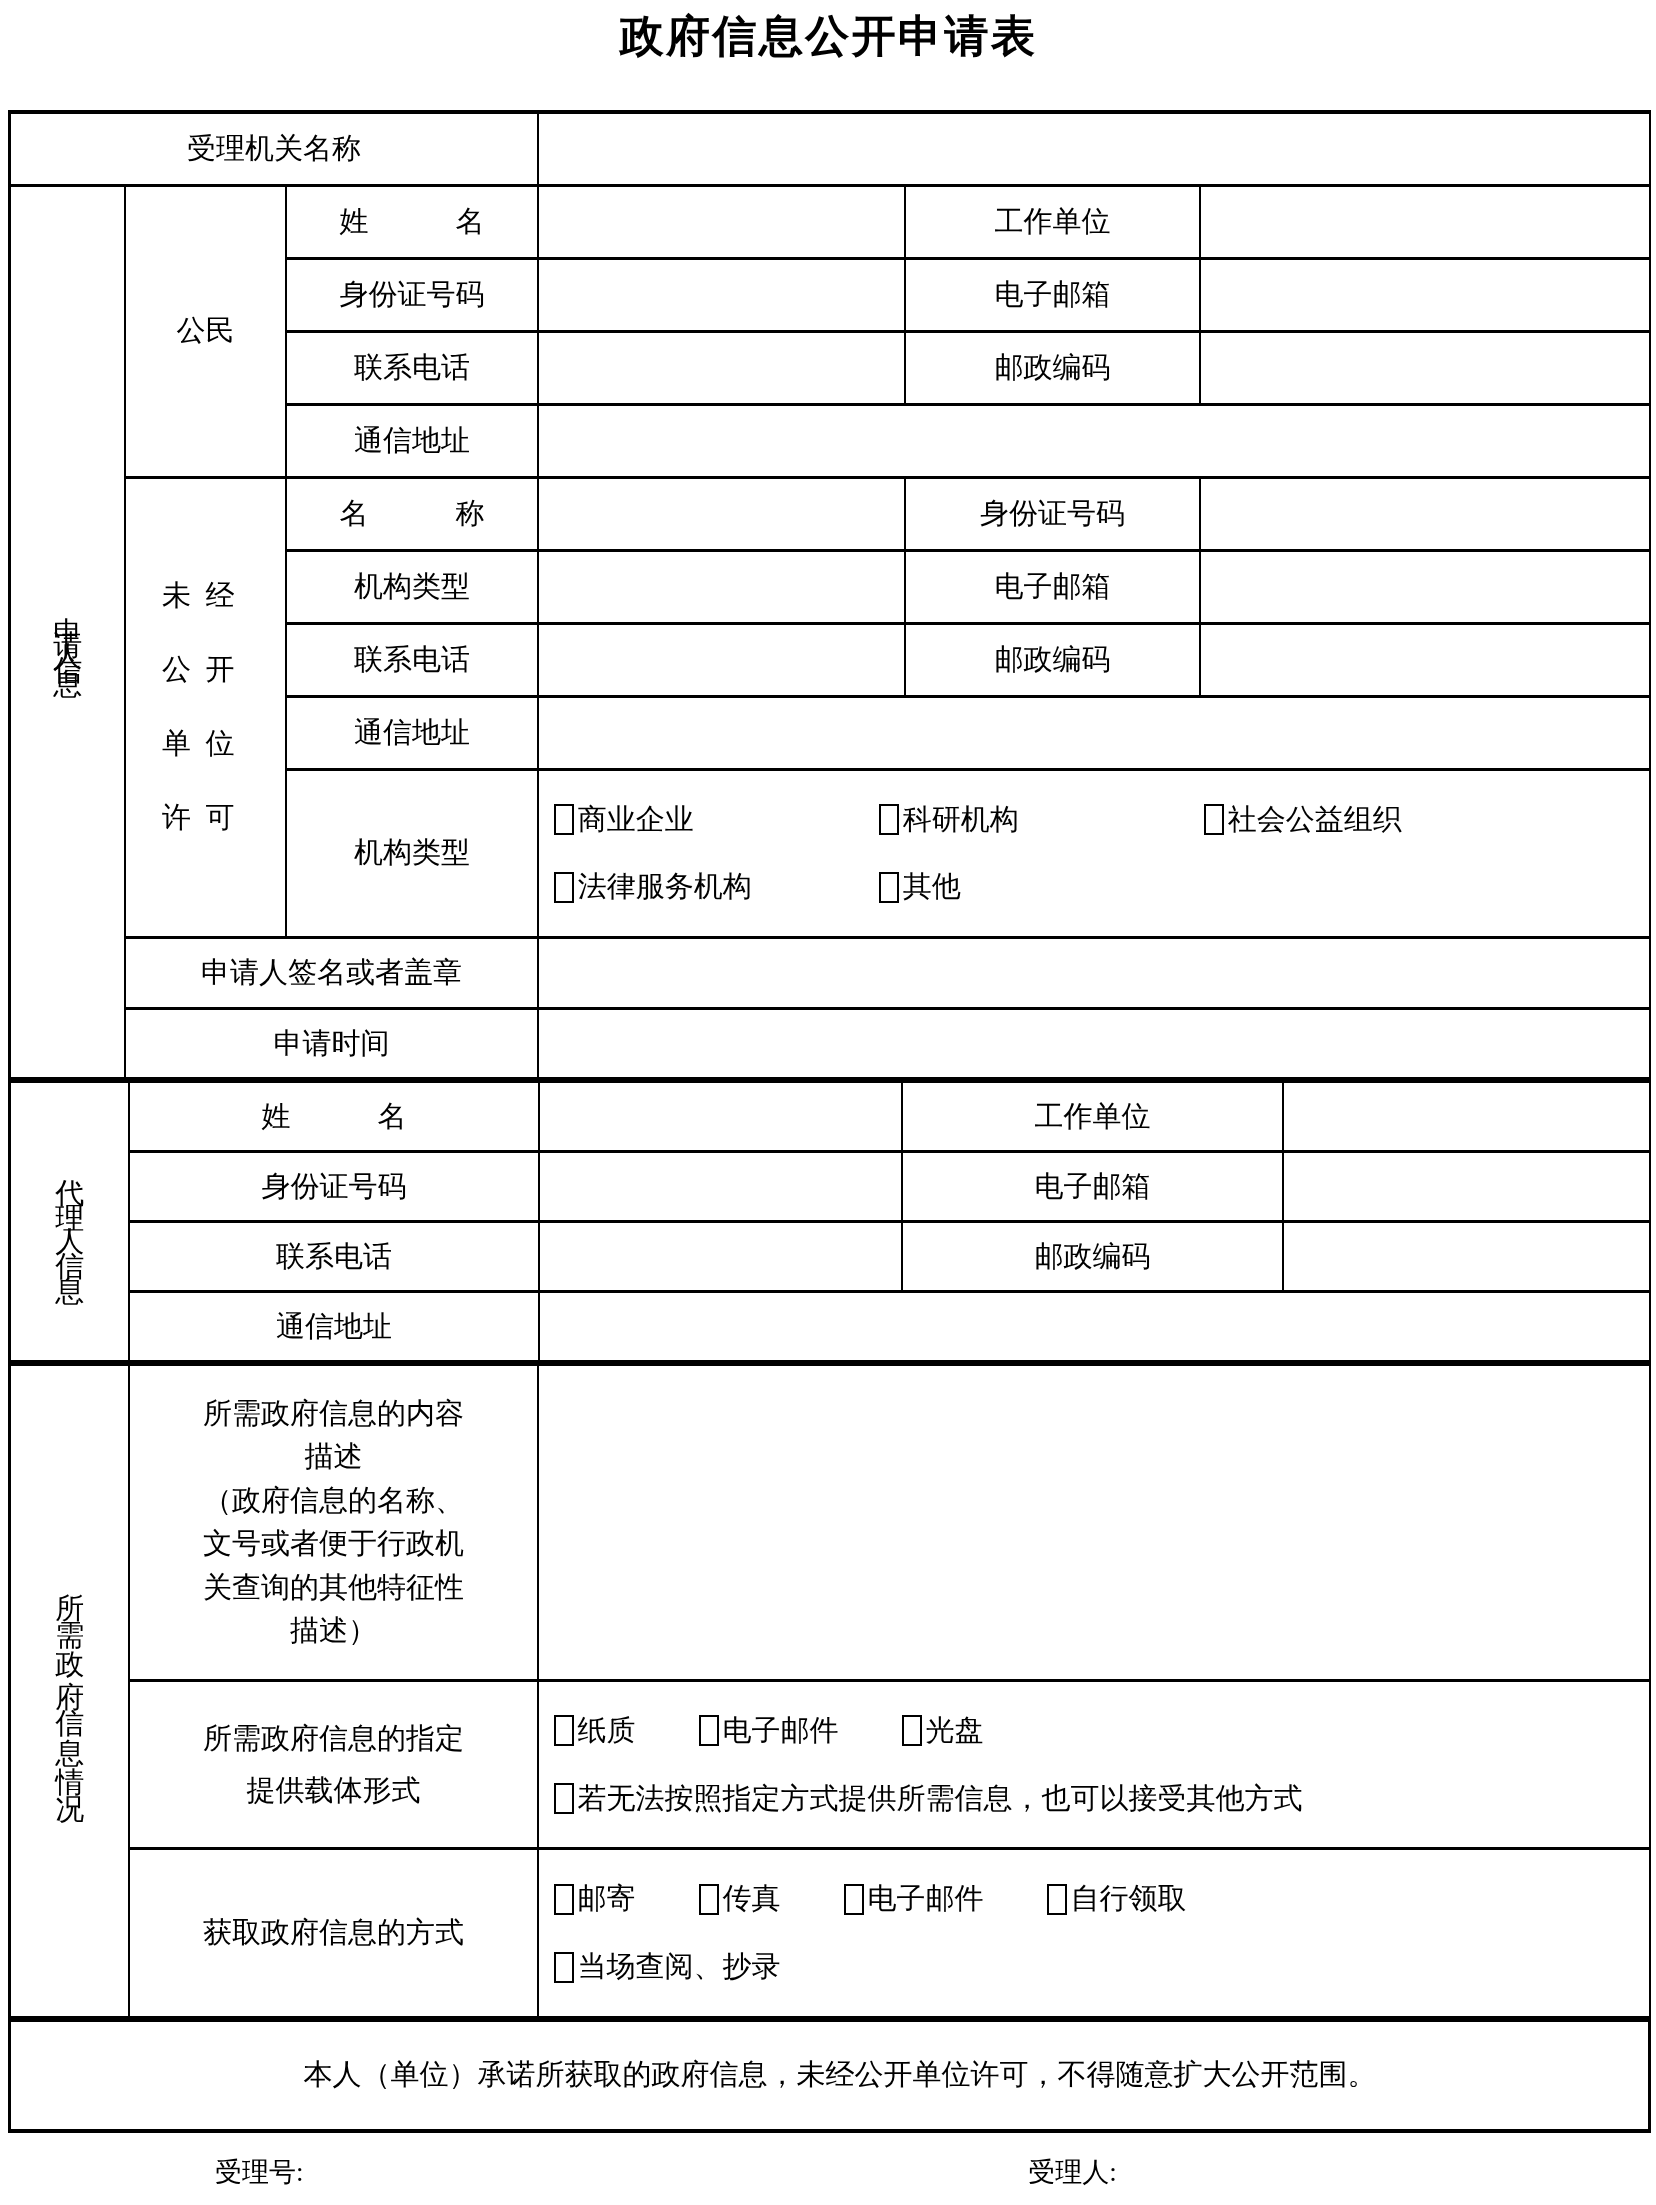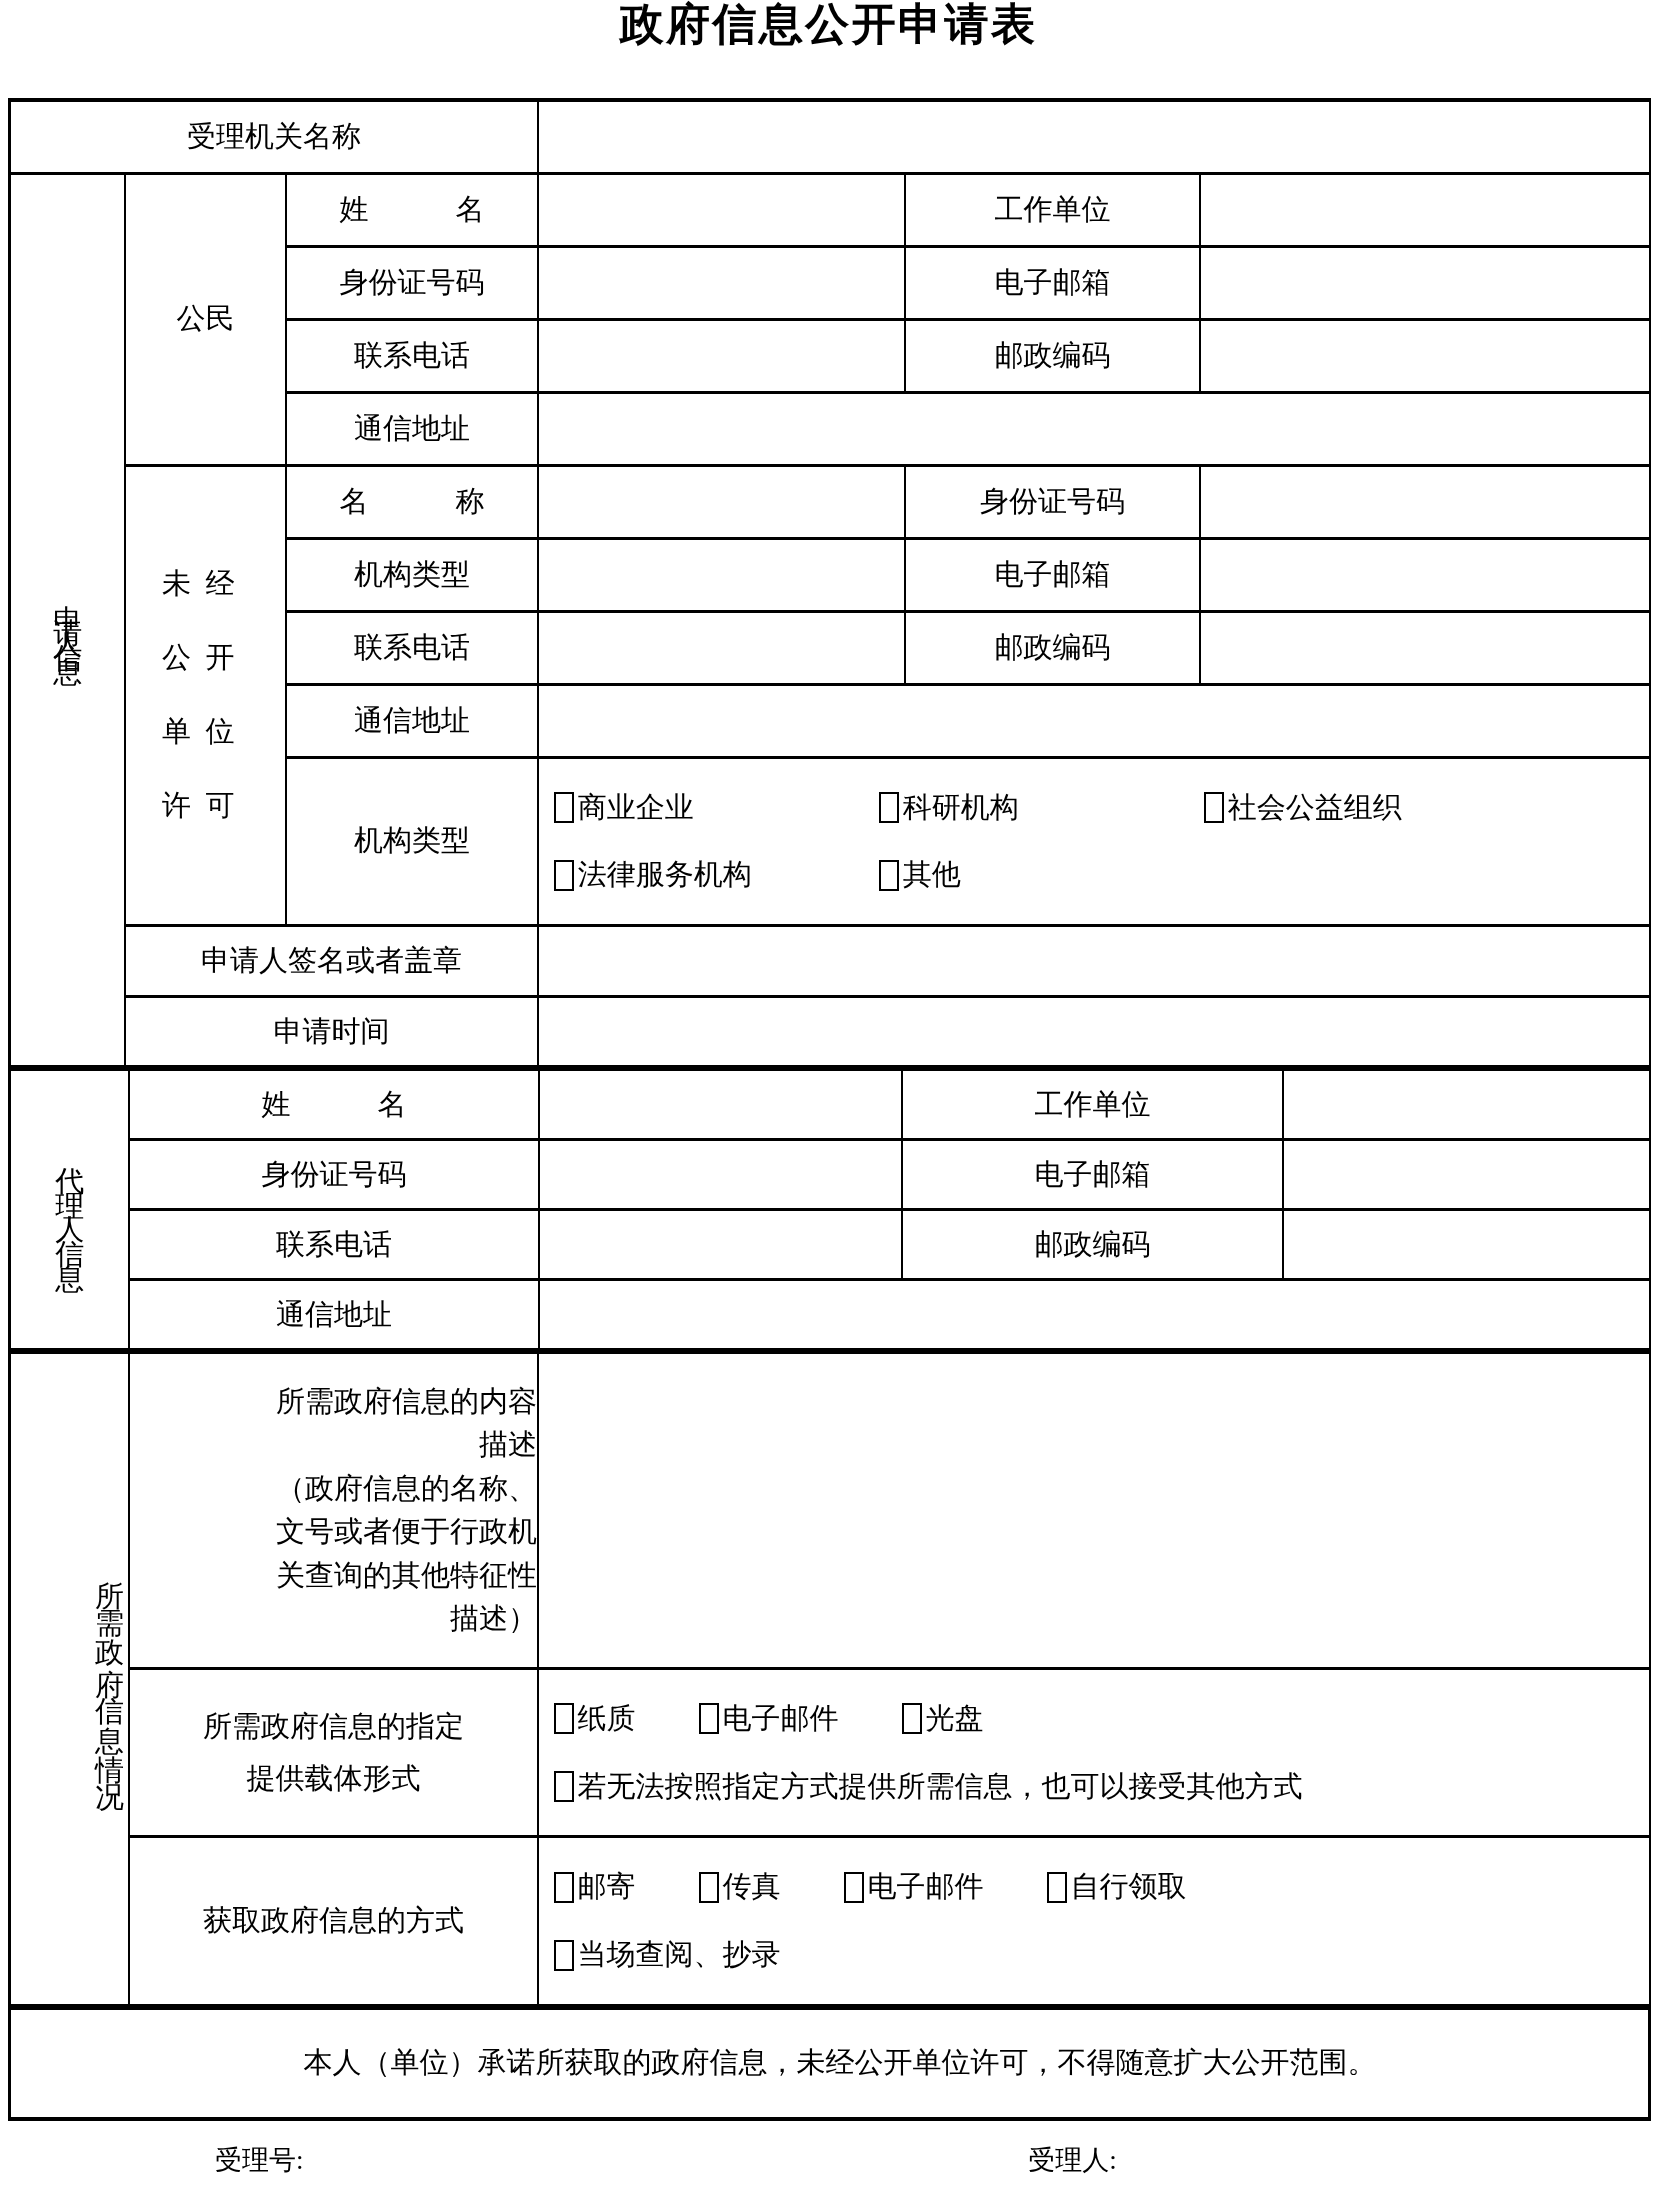--- a/index.html
+++ b/index.html
@@ -1,41 +1,41 @@
 <!DOCTYPE html>
 <html lang="zh" style="font-size:13px"><head>
 <meta charset="utf-8">
 <style>
   html,body { margin:0; padding:0; background:#ffffff; color:#000000; }
   body {
     width:1657px; height:2205px;
     font-family:"Liberation Serif","DejaVu Serif",serif;
     -webkit-font-smoothing:antialiased;
   }
-  .page { padding:0 8px 0 8px; }
+  .page { padding:12px 8px 0 8px; }
   .doc-title {
     margin:0; text-align:center;
     font-size:44px; font-weight:bold; line-height:1.15; letter-spacing:2.4px;
   }
   .form-wrap { margin-top:47px; width:1641px; border:1.6px solid #000; }
   table.sec { border-collapse:collapse; table-layout:fixed; width:1641px; }
   td {
     border-style:solid; border-color:#000;
     border-width:3.2px 2.4px; 
     font-size:29px; line-height:1.3;
     text-align:center; vertical-align:middle;
     padding:0; overflow:hidden;
   }
   
   tr.h86  td { height:70px; }
   tr.h172 td { height:140px; }
   tr.h84  td { height:68px; }
   tr.h82  td { height:67px; }
   tr.h83  td { height:67px; }
-  tr.h386 td { height:313px;text-align:right; }
+  tr.h386 td { height:313px; }
   tr.h168 td { height:136px; }
   tr.h182 td { height:148px; }
   tr.h132 td { height:107px; }
 
   .vtext {
     writing-mode:vertical-lr; text-orientation:upright;
     display:inline-block; white-space:nowrap;
   }
   .ls16 { letter-spacing:13px; }
   .ls30 { letter-spacing:24px; }

